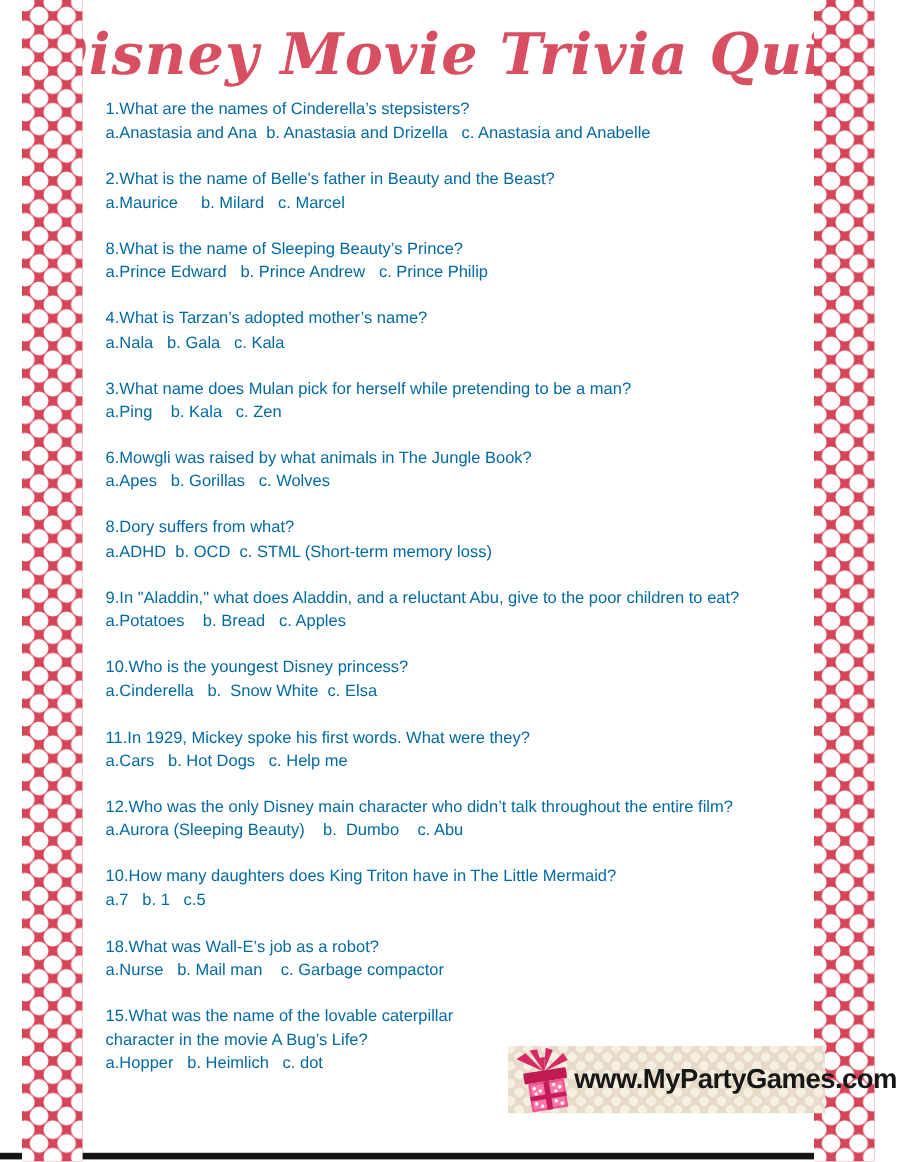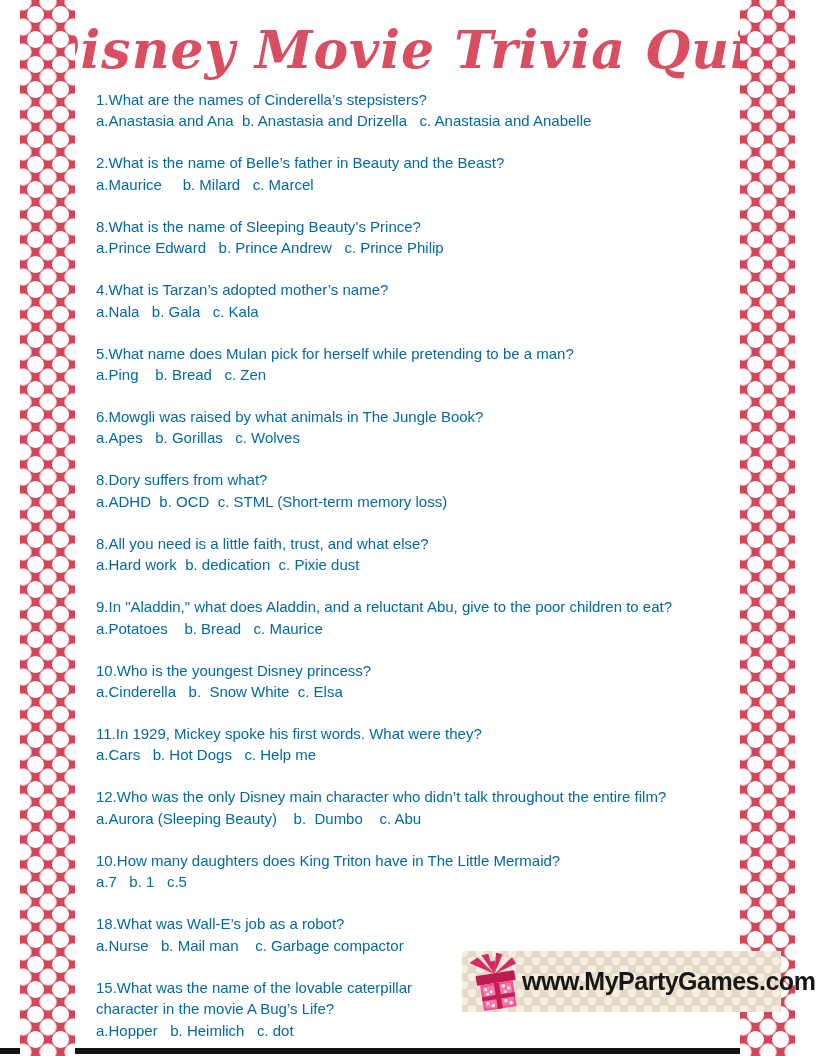--- a/index.html
+++ b/index.html
@@ -37,21 +37,21 @@
   .content{position:absolute;left:96px;top:89px;width:640px;z-index:1;}
   .qblock{margin-bottom:20.6px;}
   .qtext,.atext{
     white-space:pre-wrap;
     font-size:15px;line-height:21.4px;color:#0369a1;
     font-family:"Liberation Sans",sans-serif;
   }
 
   
   .watermark{
-    position:absolute;left:462px;top:951px;width:319px;height:61px;z-index:3;
+    position:absolute;left:462px;top:951px;width:288px;height:61px;z-index:3;
     background-color:#e7dac8;
     background-image:
       radial-gradient(circle, #f6f0e2 4px, rgba(255,255,255,0) 4.5px),
       radial-gradient(circle, #f6f0e2 4px, rgba(255,255,255,0) 4.5px);
     background-size:16px 16px;
     background-position:2px 2px,10px 10px;
     display:flex;align-items:center;
   }
   .gift{position:absolute;left:4px;top:2px;width:60px;height:62px;
         transform:rotate(-9deg);}
@@ -83,38 +83,34 @@
     </div>
     <div class="qblock">
       <div class="qtext">8.What is the name of Sleeping Beauty’s Prince?</div>
       <div class="atext">a.Prince Edward   b. Prince Andrew   c. Prince Philip</div>
     </div>
     <div class="qblock">
       <div class="qtext">4.What is Tarzan’s adopted mother’s name?</div>
       <div class="atext">a.Nala   b. Gala   c. Kala</div>
     </div>
     <div class="qblock">
-      <div class="qtext">5.What name does Mulan pick for herself while pretending to be a man?</div>
-      <div class="atext">a.Ping    b. Bread   c. Zen</div>
+      <div class="qtext">3.What name does Mulan pick for herself while pretending to be a man?</div>
+      <div class="atext">a.Ping    b. Kala   c. Zen</div>
     </div>
     <div class="qblock">
       <div class="qtext">6.Mowgli was raised by what animals in The Jungle Book?</div>
       <div class="atext">a.Apes   b. Gorillas   c. Wolves</div>
     </div>
     <div class="qblock">
       <div class="qtext">8.Dory suffers from what?</div>
       <div class="atext">a.ADHD  b. OCD  c. STML (Short-term memory loss)</div>
     </div>
     <div class="qblock">
-      <div class="qtext">8.All you need is a little faith, trust, and what else?</div>
-      <div class="atext">a.Hard work  b. dedication  c. Pixie dust</div>
-    </div>
-    <div class="qblock">
       <div class="qtext">9.In "Aladdin," what does Aladdin, and a reluctant Abu, give to the poor children to eat?</div>
-      <div class="atext">a.Potatoes    b. Bread   c. Maurice</div>
+      <div class="atext">a.Potatoes    b. Bread   c. Apples</div>
     </div>
     <div class="qblock">
       <div class="qtext">10.Who is the youngest Disney princess?</div>
       <div class="atext">a.Cinderella   b.  Snow White  c. Elsa</div>
     </div>
     <div class="qblock">
       <div class="qtext">11.In 1929, Mickey spoke his first words. What were they?</div>
       <div class="atext">a.Cars   b. Hot Dogs   c. Help me</div>
     </div>
     <div class="qblock">

